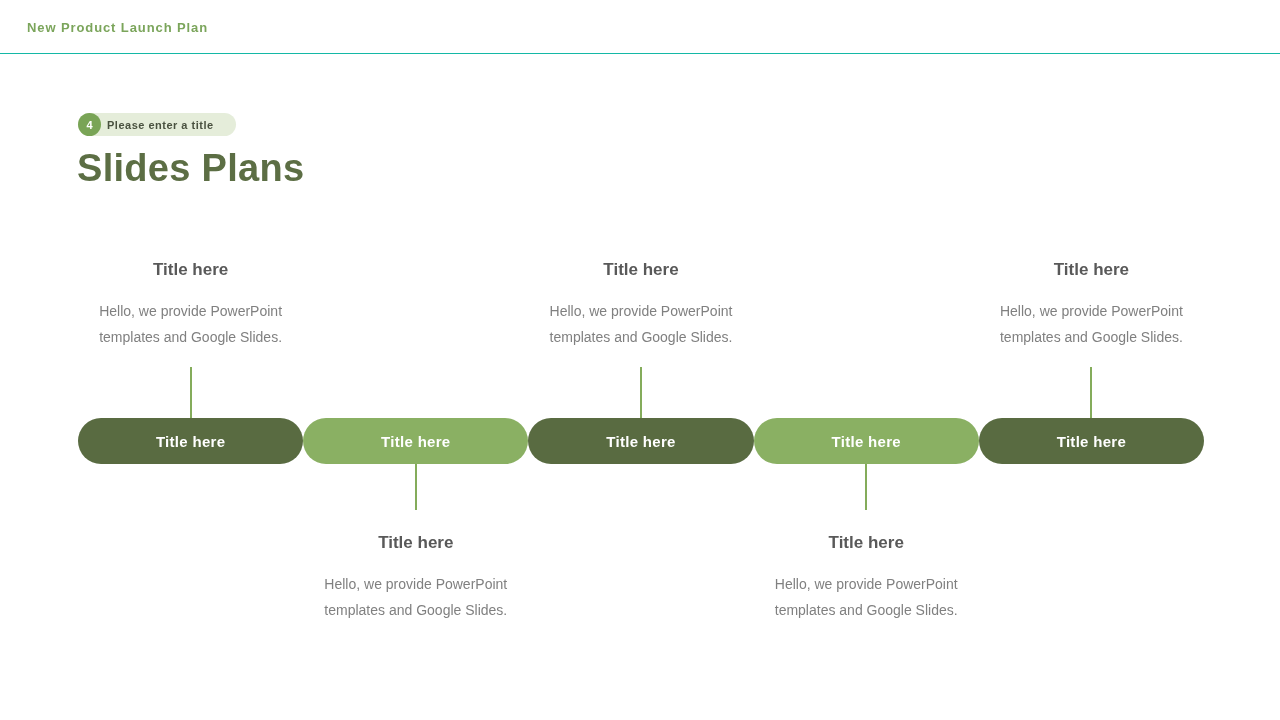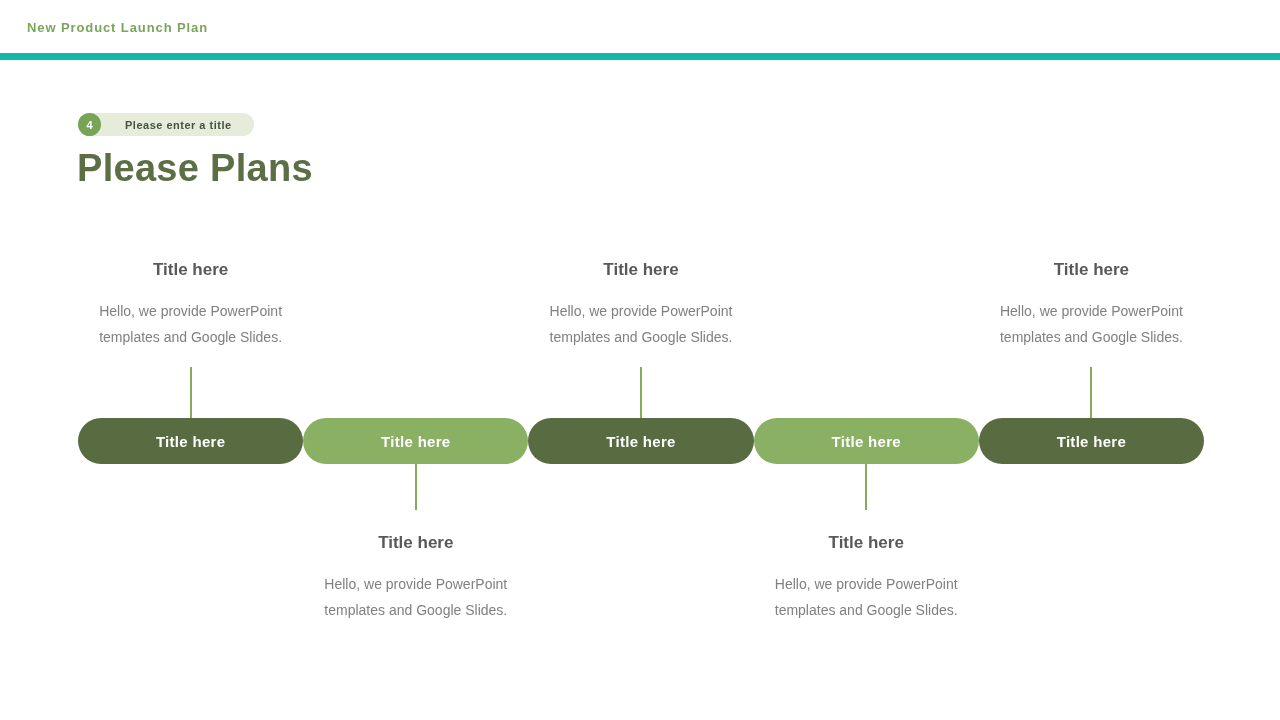--- a/index.html
+++ b/index.html
@@ -13,21 +13,21 @@
     height: 720px;
     background: #ffffff;
     overflow: hidden;
   }
 
   
   .header {
     position: absolute;
     top: 0; left: 0; right: 0;
     height: 53px;
-    border-bottom: 7px solid #14b8a6;
+    border-bottom: 1px solid #14b8a6;
     background: #ffffff;
   }
   .header-title {
     position: absolute;
     left: 27px;
     top: 50%;
     transform: translateY(-50%);
     font-size: 13px;
     font-weight: 700;
     letter-spacing: 0.9px;
@@ -57,21 +57,21 @@
     display: flex;
     align-items: center;
     justify-content: center;
     flex: 0 0 auto;
   }
   .step-badge-label {
     font-size: 11px;
     font-weight: 700;
     letter-spacing: 0.5px;
     color: #49513f;
-    padding: 0 22px 0 24px;
+    padding: 0 22px 0 6px;
     white-space: nowrap;
     background: transparent;
     border: none;
     font-family: inherit;
     cursor: pointer;
   }
 
   
   .slide-title {
     position: absolute;
@@ -162,21 +162,21 @@
 
   <div class="header">
     <div class="header-title">New Product Launch Plan</div>
   </div>
 
   <div class="step-badge">
     <span class="step-badge-circle">4</span>
     <button class="step-badge-label">Please enter a title</button>
   </div>
 
-  <div class="slide-title">Please Plans</div>
+  <div class="slide-title">Slides Plans</div>
 
   <div class="timeline-row">
 
     <div class="tl-col">
       <div class="tl-card top">
         <div class="tl-card-title">Title here</div>
         <div class="tl-card-body">Hello, we provide PowerPoint templates and Google Slides.</div>
       </div>
       <div class="tl-connector top"></div>
       <button class="tl-pill dark">Title here</button>

